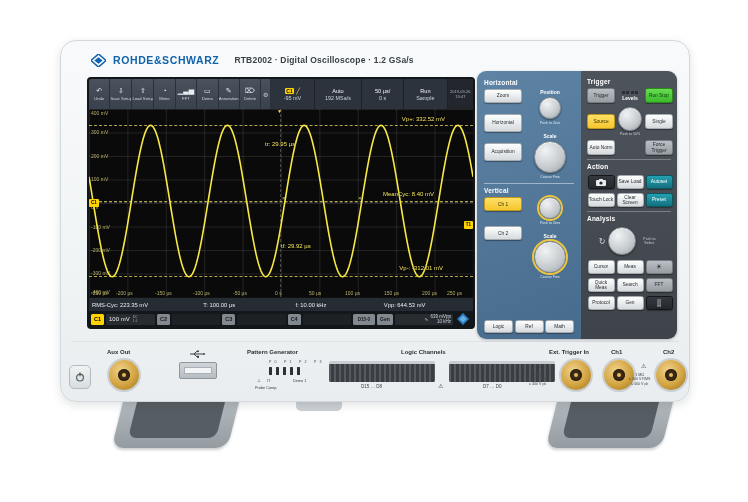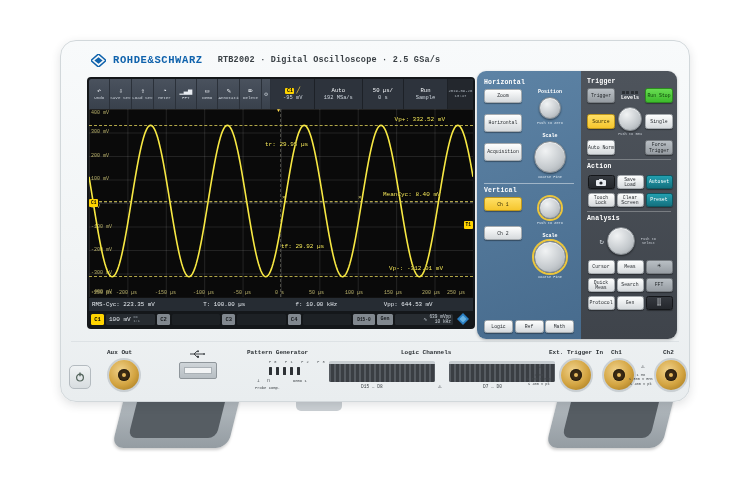--- a/index.html
+++ b/index.html
@@ -1,17 +1,17 @@
 <!DOCTYPE html>
 <html><head>
 <meta charset="utf-8">
 <style>
   html,body{margin:0;padding:0;}
   body{width:748px;height:502px;background:#ffffff;font-family:"Liberation Sans","DejaVu Sans",sans-serif;position:relative;overflow:hidden;}
-  .stage{position:absolute;inset:0;font-family:Liberation Mono, monospace;}
+  .stage{position:absolute;inset:0;}
 
   
   .device{position:absolute;left:60px;top:40px;width:628px;height:360px;
     background:linear-gradient(180deg,#f8fafb 0%,#f1f4f5 60%,#e9edef 100%);
     border:1px solid #d2d8db;border-radius:16px;box-shadow:0 3px 10px rgba(40,50,60,.14);}
   .seam{position:absolute;left:10px;right:10px;top:300px;height:1px;background:#dde2e5;}
 
   
   .brand{position:absolute;left:30px;top:10px;height:18px;display:flex;align-items:center;gap:7px;}
   .wordmark{color:#0f62ac;font-weight:bold;font-size:10.5px;letter-spacing:.6px;}
@@ -154,21 +154,21 @@
 
   <div class="device">
     <div class="seam"></div>
 
     <div class="brand">
       <svg width="15" height="13" viewBox="0 0 15 13">
         <polygon points="7.5,0 15,6.5 7.5,13 0,6.5" fill="none" stroke="#0f62ac" stroke-width="1.6"></polygon>
         <polygon points="7.5,3.2 11.6,6.5 7.5,9.8 3.4,6.5" fill="#0f62ac"></polygon>
       </svg>
       <span class="wordmark">ROHDE&amp;SCHWARZ</span>
-      <span class="model-info">RTB2002 · Digital Oscilloscope · 2.5 GSa/s</span>
+      <span class="model-info">RTB2002 · Digital Oscilloscope · 1.2 GSa/s</span>
     </div>
 
     <div class="screen">
 
       <div class="toolbar">
         <div class="tb-btn">
           <span class="tb-ico">↶</span>
           <span class="tb-lbl">Undo</span>
           </div>
         <div class="tb-btn">

